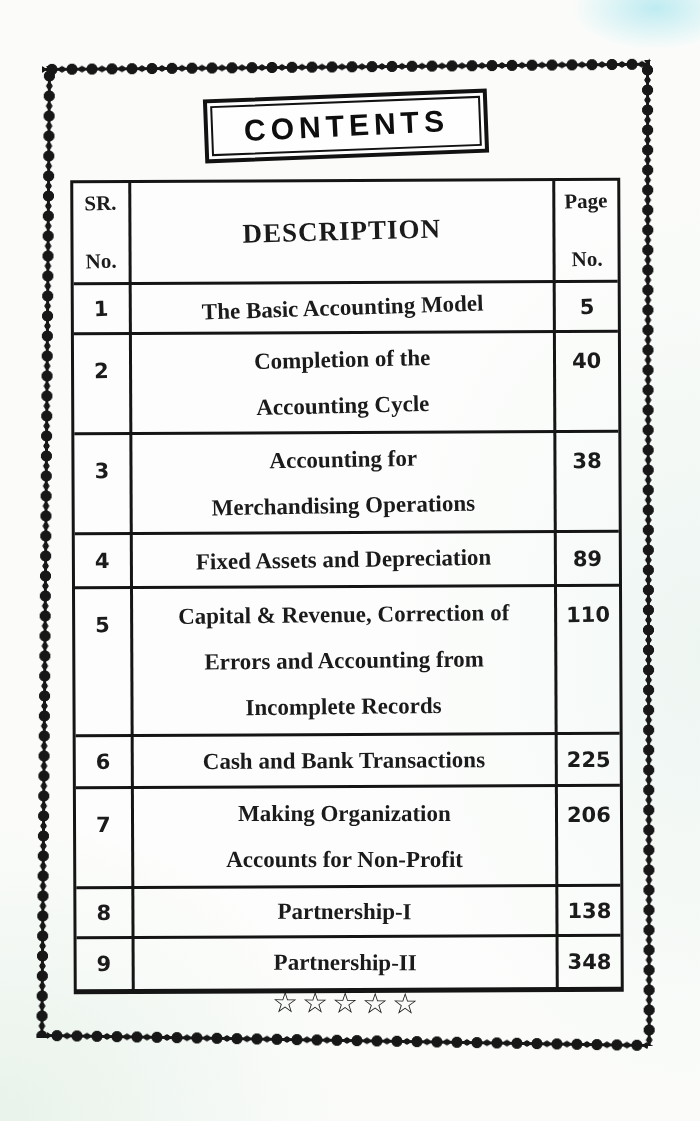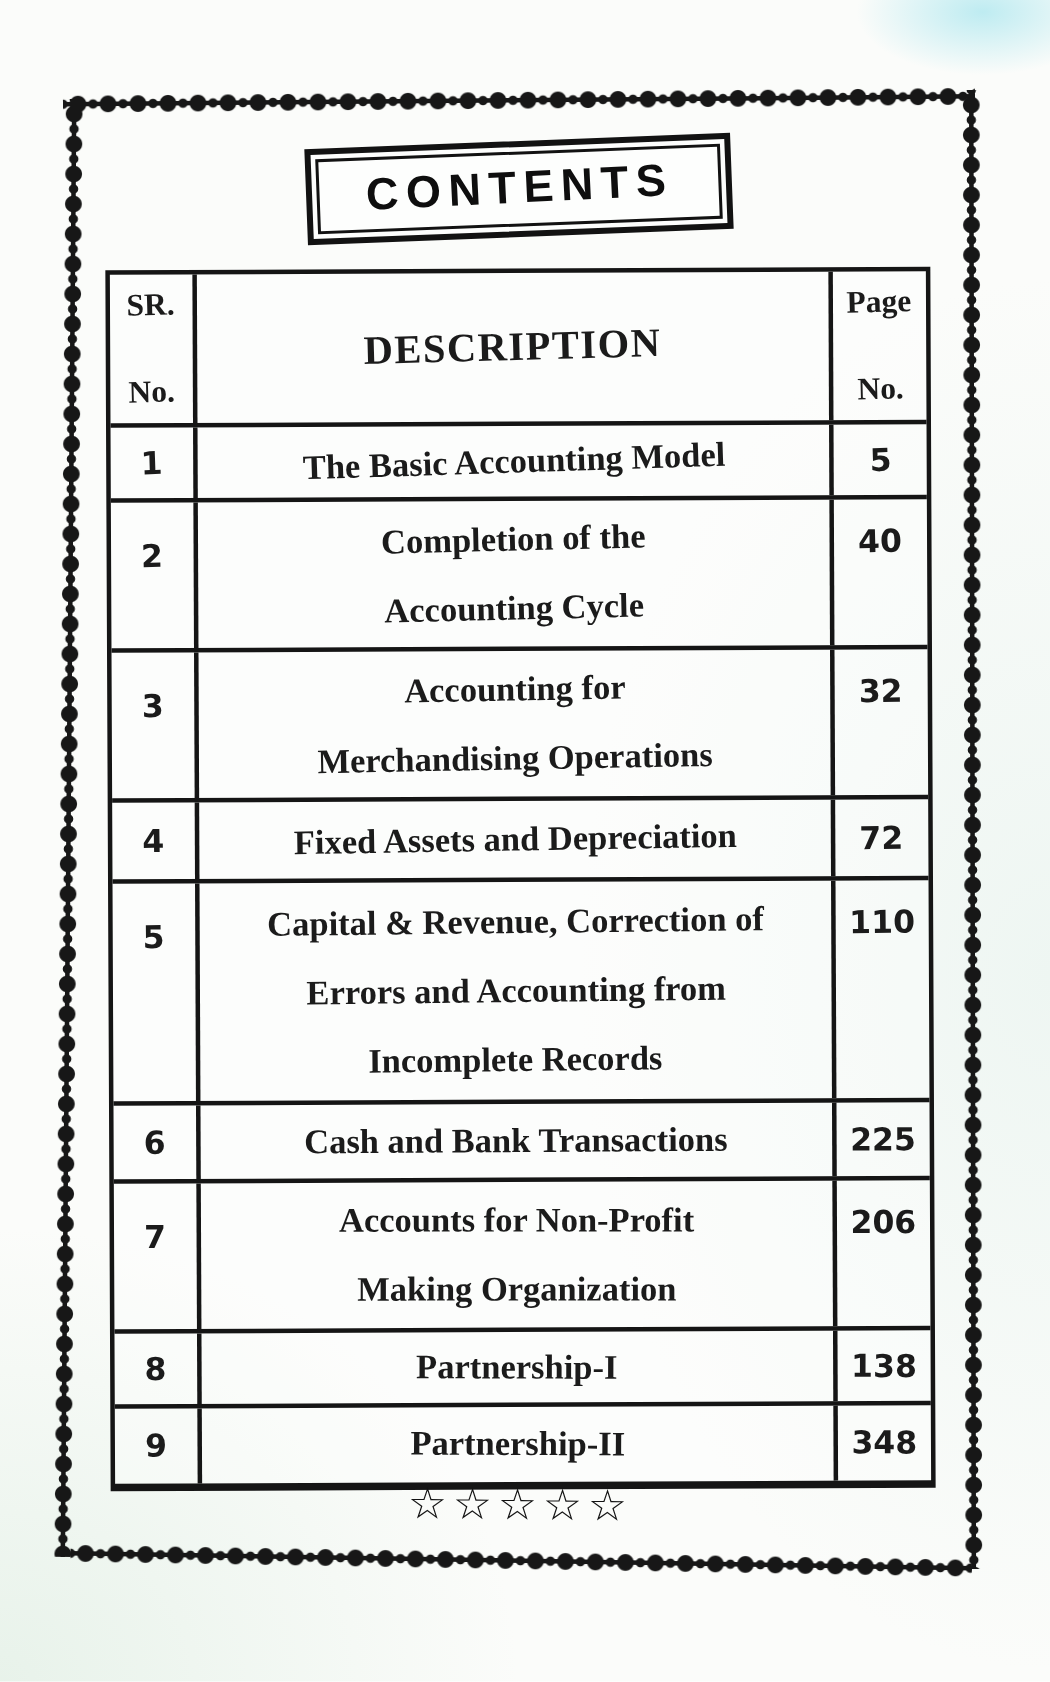--- a/index.html
+++ b/index.html
@@ -166,33 +166,33 @@
 
     <div class="trow multi" style="height:100px;--tilt:-0.8deg">
       <div class="cell sr">
           <span>3</span>
         </div>
       <div class="cell desc">
         <span class="dline">Accounting for</span>
         <span class="dline">Merchandising Operations</span>
       </div>
       <div class="cell page">
-          <span>32</span>
+          <span>38</span>
         </div>
     </div>
 
     <div class="trow" style="height:54px;--tilt:-0.7deg">
       <div class="cell sr">
           <span>4</span>
         </div>
       <div class="cell desc">
         <span class="dline">Fixed Assets and Depreciation</span>
       </div>
       <div class="cell page">
-          <span>72</span>
+          <span>89</span>
         </div>
     </div>
 
     <div class="trow multi" style="height:148px;--tilt:-0.4deg">
       <div class="cell sr">
           <span>5</span>
         </div>
       <div class="cell desc">
         <span class="dline">Capital &amp; Revenue, Correction of</span>
         <span class="dline">Errors and Accounting from</span>
@@ -213,22 +213,22 @@
       <div class="cell page">
           <span>225</span>
         </div>
     </div>
 
     <div class="trow multi" style="height:100px;--tilt:0.2deg">
       <div class="cell sr">
           <span>7</span>
         </div>
       <div class="cell desc">
+        <span class="dline">Making Organization</span>
         <span class="dline">Accounts for Non-Profit</span>
-        <span class="dline">Making Organization</span>
       </div>
       <div class="cell page">
           <span>206</span>
         </div>
     </div>
 
     <div class="trow" style="height:50px;--tilt:0.4deg">
       <div class="cell sr">
           <span>8</span>
         </div>

